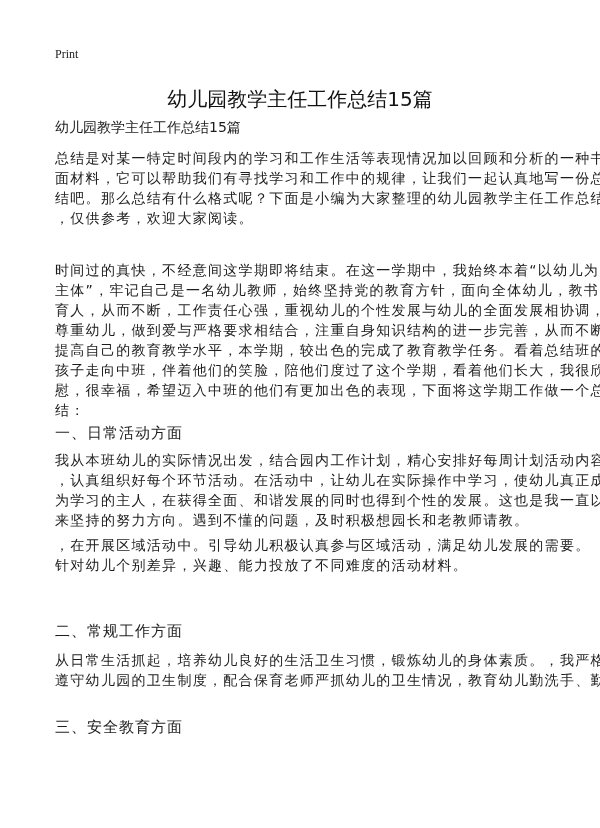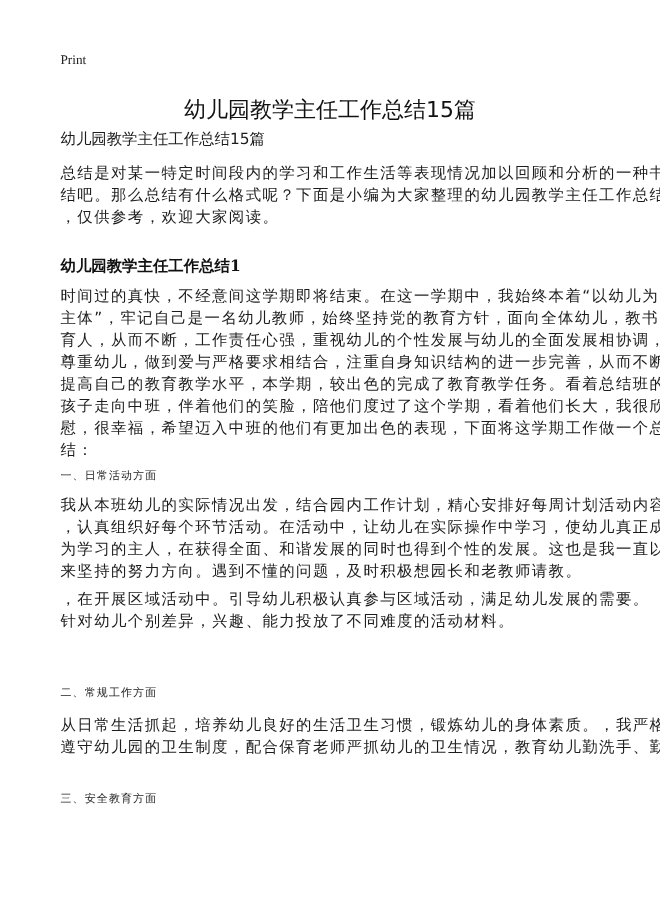--- a/index.html
+++ b/index.html
@@ -72,45 +72,45 @@
       font-size: 14px;
       line-height: 20px;
       font-weight: bold;
       color: #111;
       font-family: "DejaVu Serif", "Liberation Serif", serif;
     }
     .sub-heading {
       position: absolute;
       left: 55px;
       margin: 0;
-      font-size: 10px;
+      font-size: 15px;
       line-height: 20px;
       font-weight: normal;
       color: #1c1c1c;
       letter-spacing: 1px;
     }
   </style>
 </head>
 <body>
 
 <div class="page">
 
   <a class="print-link">Print</a>
 
   <h1 class="title">幼儿园教学主任工作总结15篇</h1>
 
   <p class="block subtitle">幼儿园教学主任工作总结15篇</p>
 
   <p class="block" style="top:148px;">
     <span class="line">总结是对某一特定时间段内的学习和工作生活等表现情况加以回顾和分析的一种书</span>
+    <span class="line">面材料，它可以帮助我们有寻找学习和工作中的规律，让我们一起认真地写一份总</span>
     <span class="line">结吧。那么总结有什么格式呢？下面是小编为大家整理的幼儿园教学主任工作总结</span>
     <span class="line">，仅供参考，欢迎大家阅读。</span>
   </p>
 
-  <h2 class="section-heading-bold">幼儿园教学主任工作总结1</h2>
 
   <p class="block" style="top:260px;">
     <span class="line">时间过的真快，不经意间这学期即将结束。在这一学期中，我始终本着“以幼儿为</span>
     <span class="line">主体”，牢记自己是一名幼儿教师，始终坚持党的教育方针，面向全体幼儿，教书</span>
     <span class="line">育人，从而不断，工作责任心强，重视幼儿的个性发展与幼儿的全面发展相协调，</span>
     <span class="line">尊重幼儿，做到爱与严格要求相结合，注重自身知识结构的进一步完善，从而不断</span>
     <span class="line">提高自己的教育教学水平，本学期，较出色的完成了教育教学任务。看着总结班的</span>
     <span class="line">孩子走向中班，伴着他们的笑脸，陪他们度过了这个学期，看着他们长大，我很欣</span>
     <span class="line">慰，很幸福，希望迈入中班的他们有更加出色的表现，下面将这学期工作做一个总</span>
     <span class="line">结：</span>

